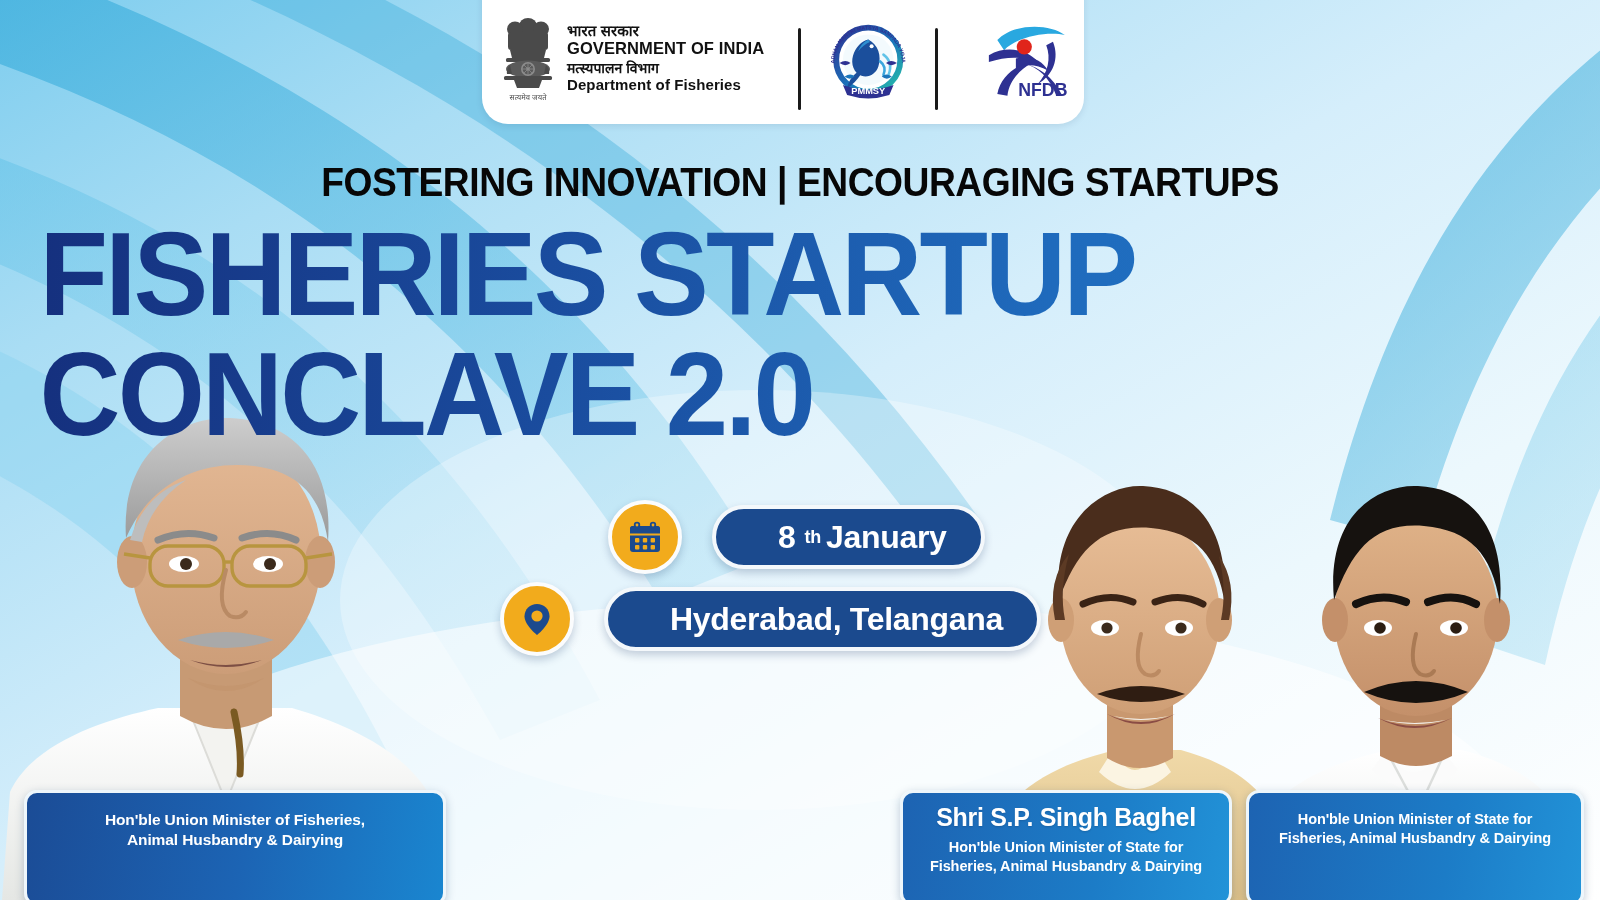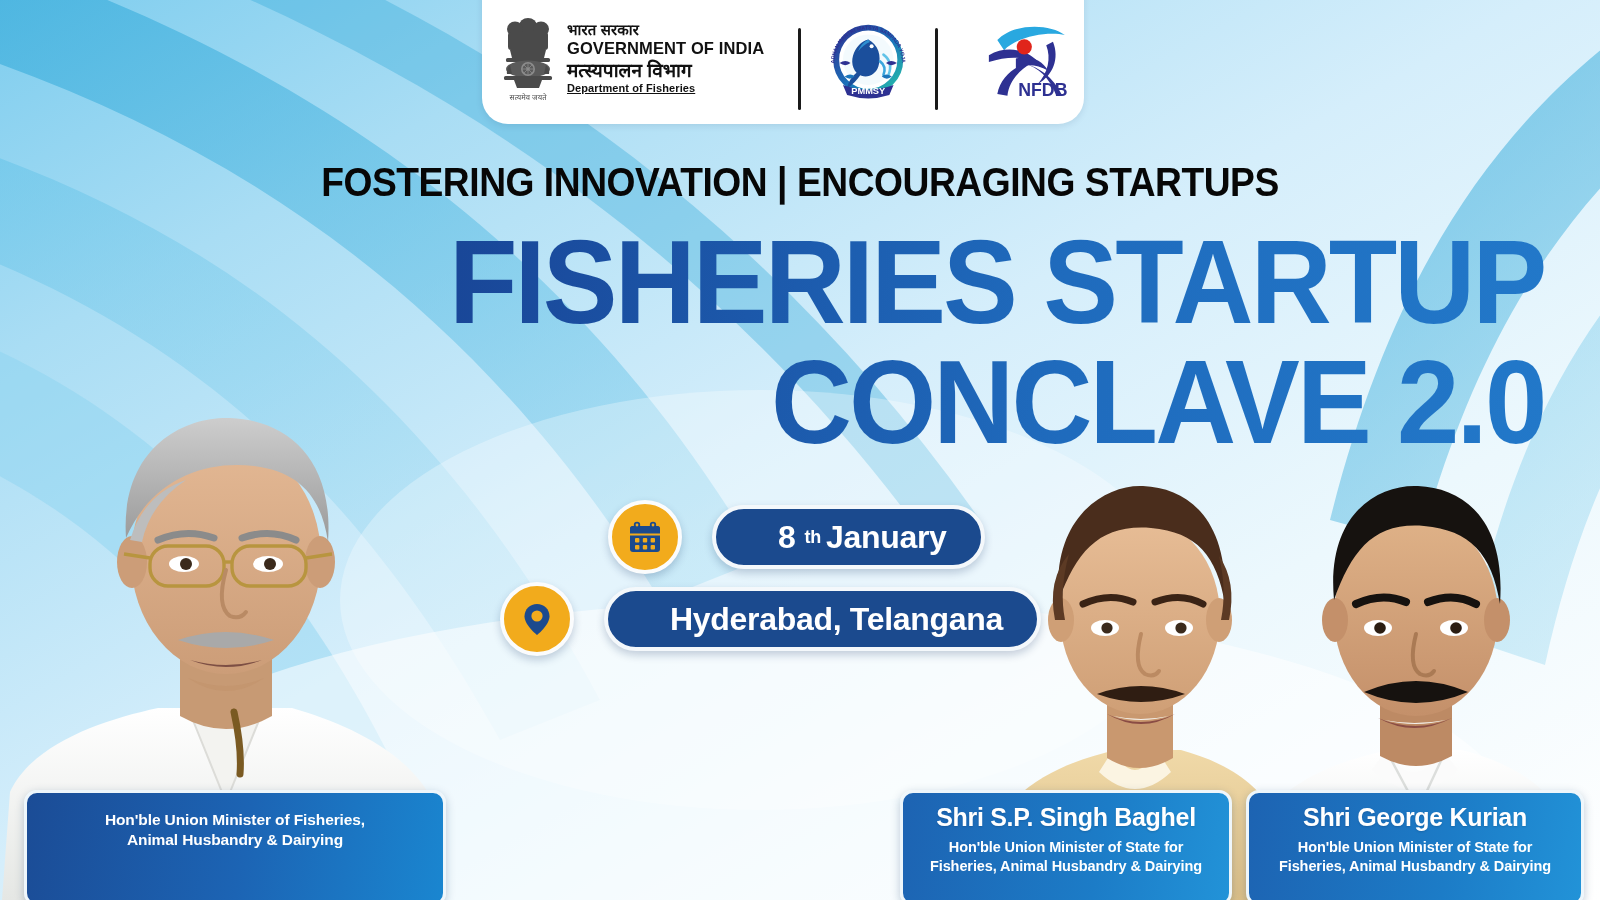--- a/index.html
+++ b/index.html
@@ -30,38 +30,38 @@
     padding-bottom:14px; gap:0;
     box-shadow:0 2px 7px rgba(0,40,80,.10);
     z-index:6;
   }
   .logo-group { display:flex; align-items:center; height:104px; }
   .emblem-wrap { display:flex; align-items:center; gap:11px; padding:0 14px 0 18px; }
   .emblem-svg { width:56px; height:92px; display:block; }
   .gov-lines { line-height:1.12; }
   .gov-hi { font-size:15px; font-weight:700; color:#111; letter-spacing:.1px; }
   .gov-en { font-size:16.5px; font-weight:700; color:#111; letter-spacing:.1px; white-space:nowrap;}
-  .gov-hi2 { font-size:19px; font-weight:700; color:#111; margin-top:3px; }
-  .gov-en2 { font-size:11px; font-weight:700; color:#111; letter-spacing:.1px; white-space:nowrap;text-decoration:underline;}
+  .gov-hi2 { font-size:14px; font-weight:700; color:#111; margin-top:3px; }
+  .gov-en2 { font-size:15px; font-weight:700; color:#111; letter-spacing:.1px; white-space:nowrap;}
   .vdiv { width:3px; height:82px; background:#1a1a1a; margin:0 20px; border-radius:2px; }
   .pmmsy-svg { width:112px; height:104px; display:block; }
   .nfdb-svg { width:126px; height:96px; display:block; margin:0 6px 0 14px;}
 
   
   .tagline {
     position:absolute; top:160px; left:0; width:1600px;
     text-align:center;
     font-size:40px; font-weight:700;
     letter-spacing:-.5px;
     color:#070707;
     transform:scaleX(.93);
     z-index:5;
     white-space:nowrap;
   }
-  .title-block { position:absolute; top:226px; left:0; width:1584px; z-index:5; text-align:right; }
+  .title-block { position:absolute; top:218px; left:0; width:1584px; z-index:5; text-align:left; }
   .title-l1, .title-l2 {
     font-weight:800; line-height:.95;
     background:linear-gradient(95deg,#15307e 0%, #1a4c9e 34%, #1f6bbd 68%, #2278c9 100%);
     -webkit-background-clip:text; background-clip:text;
     color:transparent; -webkit-text-fill-color:transparent;
     transform:scaleX(.95);
     white-space:nowrap;
     letter-spacing:-3px;
   }
   .title-l1 { font-size:118px; }
@@ -447,20 +447,19 @@
 
   <div class="plate plate-2">
     <div class="plate-name">Shri S.P. Singh Baghel</div>
     <div class="plate-role">
       <div>Hon'ble Union Minister of State for</div>
       <div>Fisheries, Animal Husbandry &amp; Dairying</div>
     </div>
   </div>
 
   <div class="plate plate-3">
-    <div class="plate-name">Shri George Kurian</div>
     <div class="plate-role">
       <div>Hon'ble Union Minister of State for</div>
       <div>Fisheries, Animal Husbandry &amp; Dairying</div>
     </div>
   </div>
 
 </div>
 
 </body></html>

